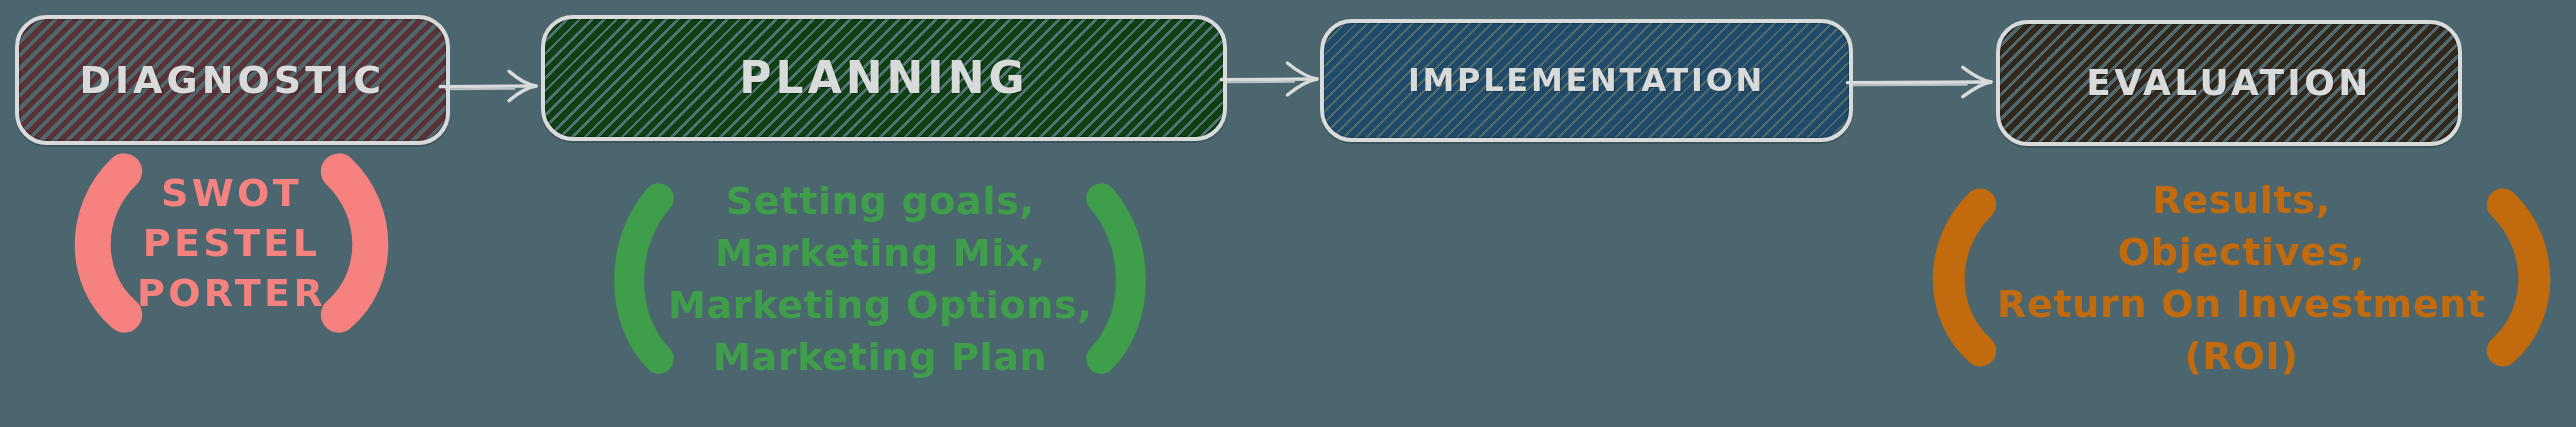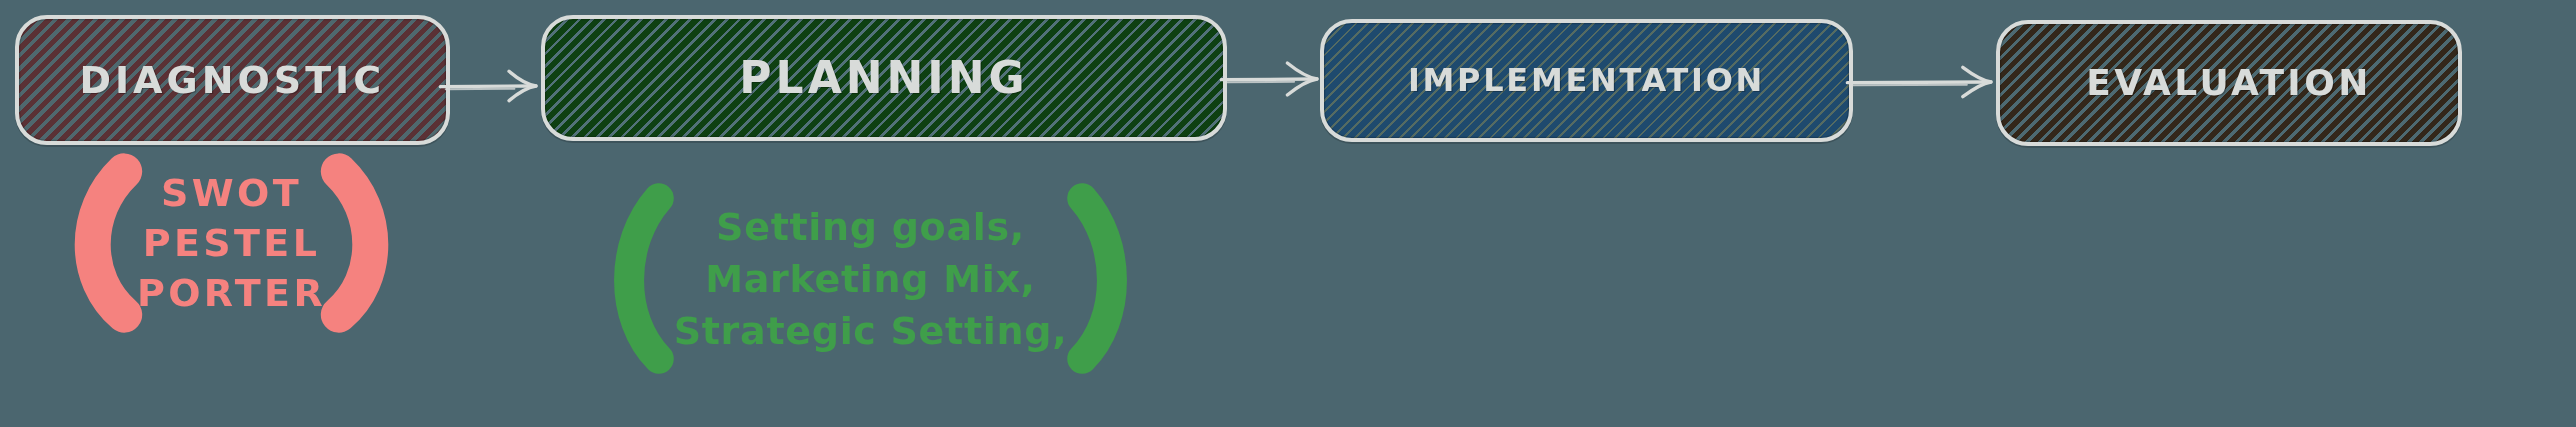--- a/index.html
+++ b/index.html
@@ -141,22 +141,37 @@
     </svg>
   </div>
 
   <div class="annotation a2" style="--pc: #3f9e4a;">
     <svg class="paren" viewBox="0 0 100 300" preserveAspectRatio="none">
       <path d="M86,14 C26,90 26,218 86,286"></path>
     </svg>
     <div class="ann-lines">
       <div class="ann-line">Setting goals,</div>
       <div class="ann-line">Marketing Mix,</div>
-      <div class="ann-line">Strategic Setting,</div>
+      <div class="ann-line">Marketing Options,</div>
+      <div class="ann-line">Marketing Plan</div>
     </div>
     <svg class="paren" viewBox="0 0 100 300" preserveAspectRatio="none">
       <path d="M14,14 C74,90 74,218 14,286"></path>
     </svg>
   </div>
 
+  <div class="annotation a3" style="--pc: #c16a0e;">
+    <svg class="paren" viewBox="0 0 100 300" preserveAspectRatio="none">
+      <path d="M86,14 C26,90 26,218 86,286"></path>
+    </svg>
+    <div class="ann-lines">
+      <div class="ann-line">Results,</div>
+      <div class="ann-line">Objectives,</div>
+      <div class="ann-line">Return On Investment</div>
+      <div class="ann-line">(ROI)</div>
+    </div>
+    <svg class="paren" viewBox="0 0 100 300" preserveAspectRatio="none">
+      <path d="M14,14 C74,90 74,218 14,286"></path>
+    </svg>
+  </div>
 
 </div>
 
 
 </body></html>

